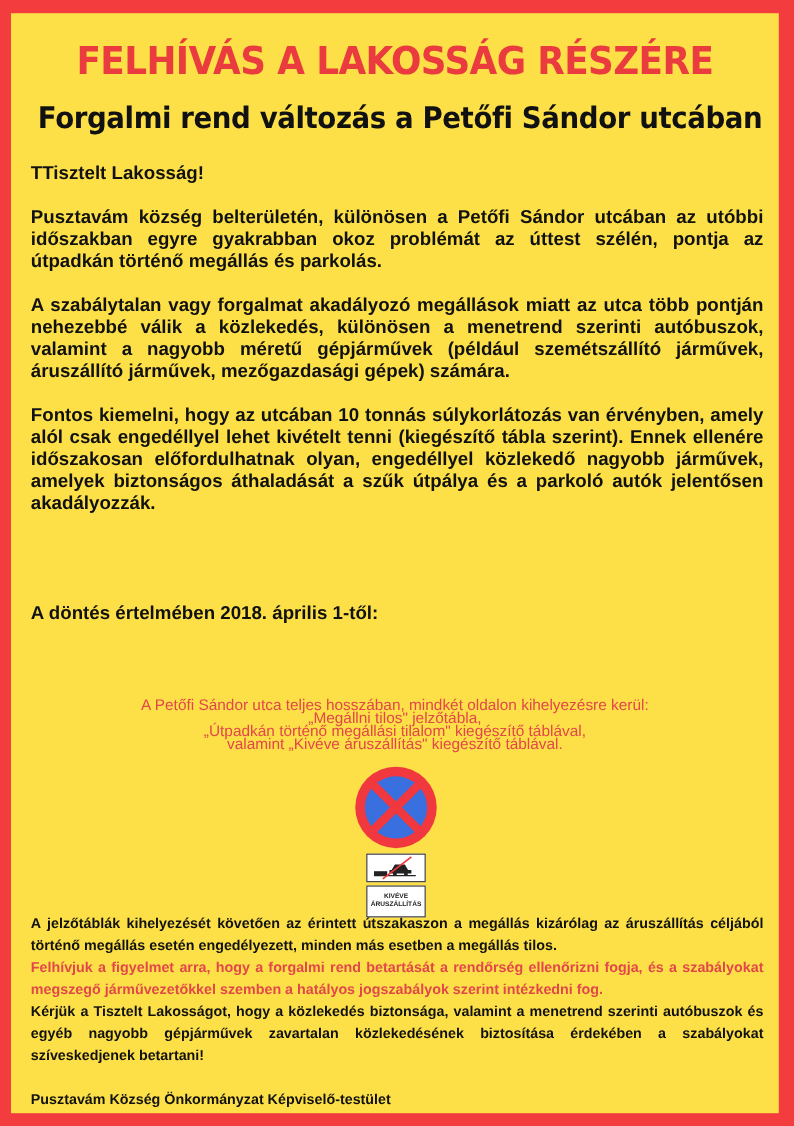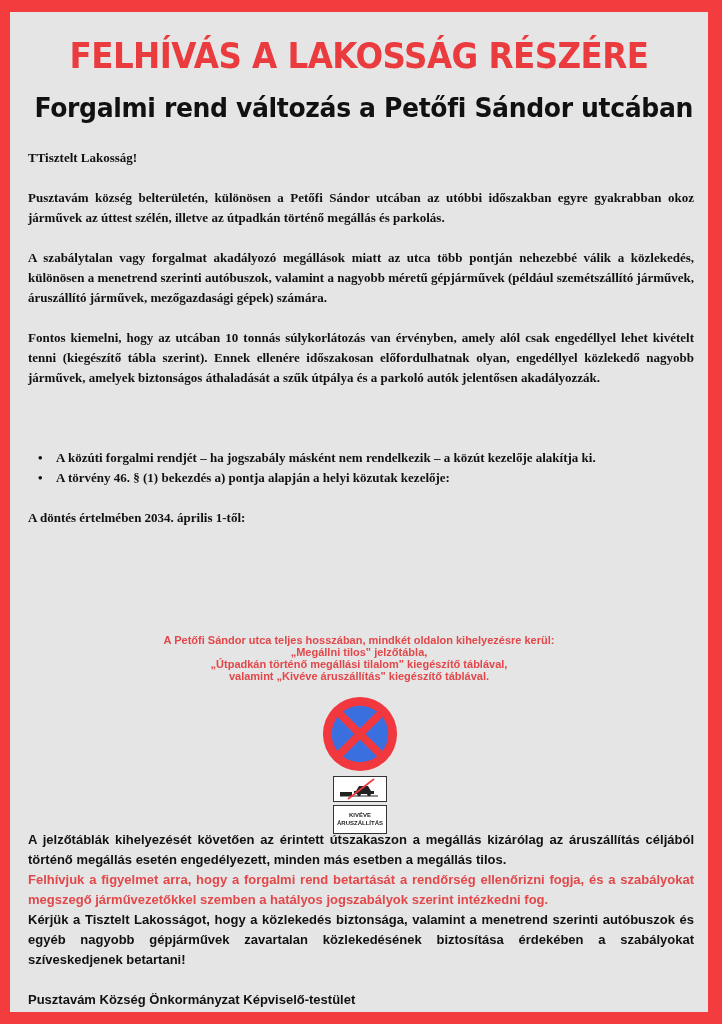--- a/index.html
+++ b/index.html
@@ -13,21 +13,21 @@
       position: relative;
       overflow: hidden;
       font-family: "Liberation Sans", sans-serif;
     }
     .frame {
       position: absolute;
       left: 10px;
       top: 12px;
       width: 698px;
       height: 1000px;
-      background: #e5e5e5;
+      background: #fde047;
     }
     .title {
       position: absolute;
       left: 0;
       top: 22px;
       width: 698px;
       text-align: center;
       color: #ea3b3f;
       font-family: "DejaVu Sans", sans-serif;
       font-weight: bold;
@@ -53,23 +53,23 @@
       transform: scaleX(0.93);
       transform-origin: center;
       white-space: nowrap;
     }
     .body-text {
       position: absolute;
       left: 18px;
       top: 136px;
       width: 666px;
       color: #111111;
-      font-family: Liberation Serif, serif;
-      font-weight: bold;
-      font-size: 13px;
+      font-family: Liberation Sans, sans-serif;
+      font-weight: bold;
+      font-size: 17px;
       line-height: 20px;
       text-align: justify;
     }
     .body-text p {
       margin: 0;
     }
     .gap { height: 20px; }
     .red { color: #e2474a; }
     ul.bullets {
       margin: 0;
@@ -96,22 +96,22 @@
       margin-right: 3px;
     }
     .center-block {
       position: absolute;
       left: 0;
       top: 622px;
       width: 698px;
       text-align: center;
       color: #e2474a;
       font-family: "Liberation Sans", sans-serif;
-      font-weight: bold;
-      font-size: 11px;
+      font-weight: normal;
+      font-size: 14px;
       line-height: 12px;
     }
     .sign-wrap {
       position: absolute;
       left: 310px;
       top: 683px;
       width: 80px;
     }
     .sign-circle {
       width: 78px;
@@ -161,34 +161,30 @@
 <body>
 
 <div class="frame">
 
   <div class="title">FELHÍVÁS A LAKOSSÁG RÉSZÉRE</div>
   <div class="subtitle">Forgalmi rend változás a Petőfi Sándor utcában</div>
 
   <div class="body-text">
     <p>TTisztelt Lakosság!</p>
     <div class="gap"></div>
-    <p>Pusztavám község belterületén, különösen a Petőfi Sándor utcában az utóbbi időszakban egyre gyakrabban okoz járművek az úttest szélén, illetve az útpadkán történő megállás és parkolás.</p>
+    <p>Pusztavám község belterületén, különösen a Petőfi Sándor utcában az utóbbi időszakban egyre gyakrabban okoz problémát az úttest szélén, pontja az útpadkán történő megállás és parkolás.</p>
     <div class="gap"></div>
     <p>A szabálytalan vagy forgalmat akadályozó megállások miatt az utca több pontján nehezebbé válik a közlekedés, különösen a menetrend szerinti autóbuszok, valamint a nagyobb méretű gépjárművek (például szemétszállító járművek, áruszállító járművek, mezőgazdasági gépek) számára.</p>
     <div class="gap"></div>
     <p>Fontos kiemelni, hogy az utcában 10 tonnás súlykorlátozás van érvényben, amely alól csak engedéllyel lehet kivételt tenni (kiegészítő tábla szerint). Ennek ellenére időszakosan előfordulhatnak olyan, engedéllyel közlekedő nagyobb járművek, amelyek biztonságos áthaladását a szűk útpálya és a parkoló autók jelentősen akadályozzák.</p>
     <div class="gap"></div>
     <div class="gap"></div>
     <div class="gap"></div>
-    <ul class="bullets">
-      <li>A közúti forgalmi rendjét – ha jogszabály másként nem rendelkezik – a közút kezelője alakítja ki.</li>
-      <li>A törvény 46. § (1) bekezdés a) pontja alapján a helyi közutak kezelője:</li>
-    </ul>
-    <div class="gap"></div>
-    <p>A döntés értelmében 2034. április 1-től:</p>
+    <div class="gap"></div>
+    <p>A döntés értelmében 2018. április 1-től:</p>
   </div>
 
   <div class="center-block">
     <div>A Petőfi Sándor utca teljes hosszában, mindkét oldalon kihelyezésre kerül:</div>
     <div>„Megállni tilos" jelzőtábla,</div>
     <div>„Útpadkán történő megállási tilalom" kiegészítő táblával,</div>
     <div>valamint „Kivéve áruszállítás" kiegészítő táblával.</div>
   </div>
 
   <div class="sign-wrap">

